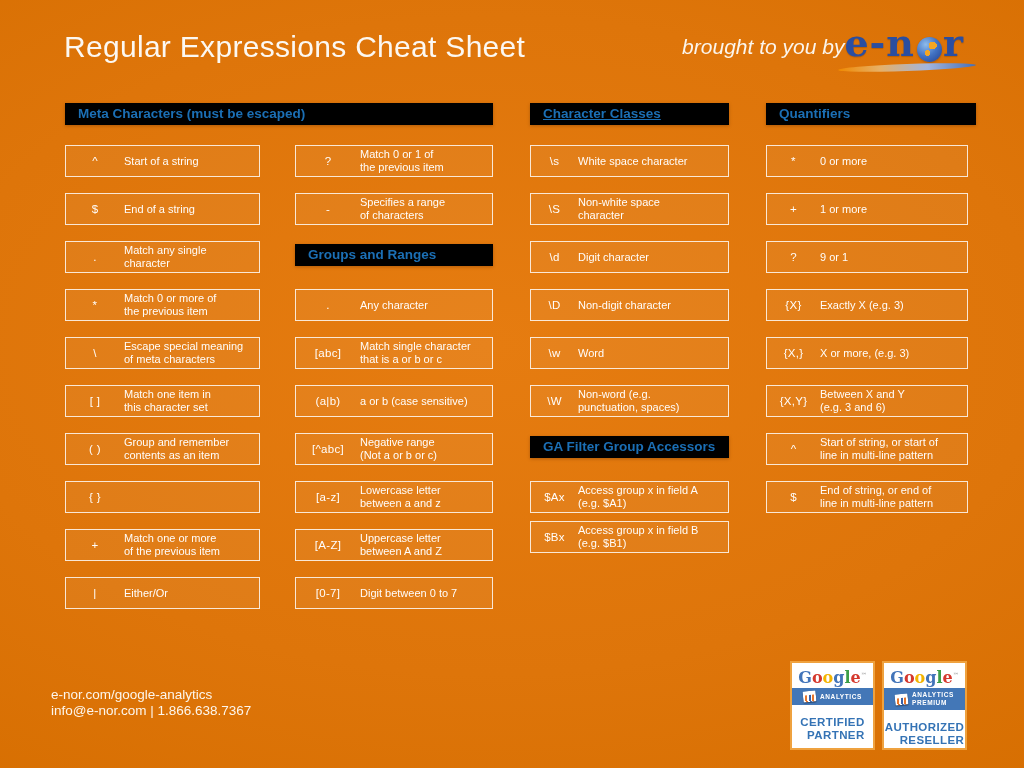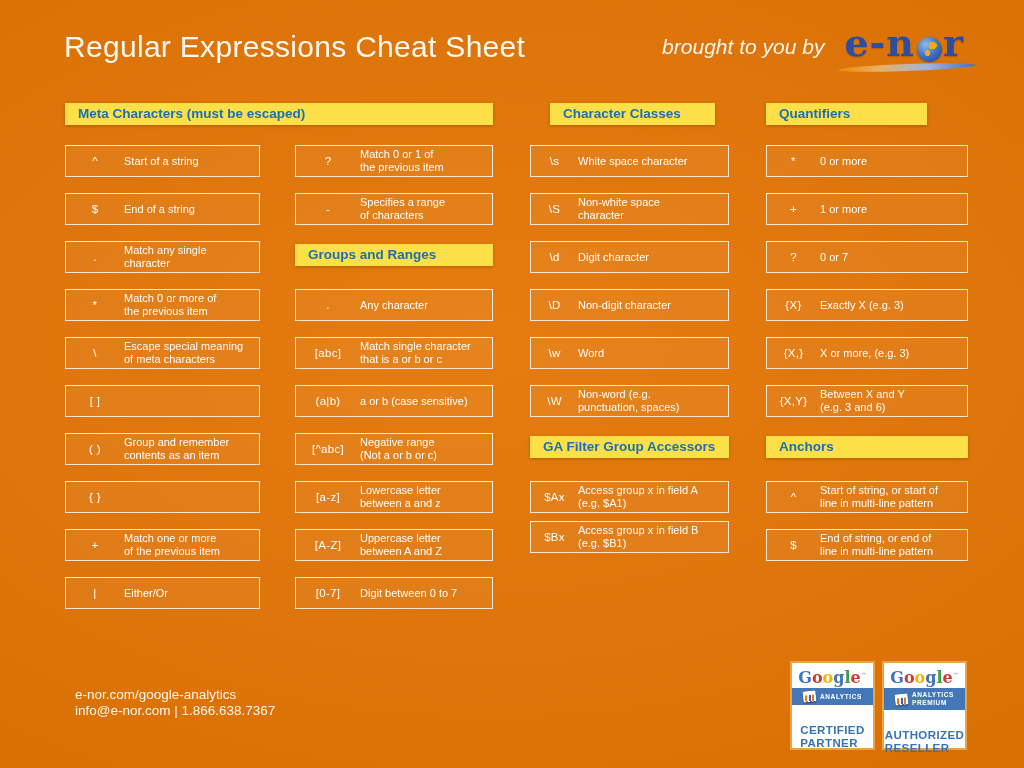--- a/index.html
+++ b/index.html
@@ -6,99 +6,99 @@
   body{
     width:1024px;height:768px;position:relative;overflow:hidden;
     font-family:"Liberation Sans",sans-serif;
     background:radial-gradient(ellipse 120% 95% at 48% 45%, #E67C10 0%, #DE750A 45%, #D66E00 78%, #CE6900 100%);
   }
   
   .page-title{
     position:absolute;left:64px;top:30px;
     font-size:30px;font-weight:400;letter-spacing:.3px;color:#FCF8F2;
   }
-  .brand-row{position:absolute;top:24px;right:60px;display:flex;align-items:center;gap:20px;}
+  .brand-row{position:absolute;top:24px;right:60px;display:flex;align-items:center;}
   .tagline{font-size:21px;font-style:italic;color:#FBF5EC;padding-top:8px;}
   .logo{position:relative;display:flex;align-items:flex-end;font-family:"DejaVu Serif",serif;
     font-weight:bold;font-size:38px;color:#2B4EA0;line-height:1;letter-spacing:1px;
     text-shadow:0 1px 1px rgba(120,60,0,.35);}
   .globe{
     width:25px;height:25px;border-radius:50%;display:inline-block;margin:6px 1px 0 2px;flex:none;
     background:
       radial-gradient(circle 4px at 63% 34%, #F5A623 98%, transparent),
       radial-gradient(circle 3px at 42% 64%, #F5A623 98%, transparent),
       radial-gradient(circle at 35% 30%, #8FBCEB 0%, #4273C4 48%, #223F8E 100%);
     box-shadow:0 1px 2px rgba(100,50,0,.4);
   }
   .swoosh{
     position:absolute;left:-6px;bottom:-9px;width:138px;height:7px;border-radius:50%;
     background:linear-gradient(90deg,#F08A00 0%,#E8B36A 30%,#9FB8E8 65%,#3E6FC0 100%);
     transform:rotate(-2deg);opacity:.95;
   }
   
   .bar{
-    background:#fde047;height:22px;line-height:22px;
+    background:#000000;height:22px;line-height:22px;
     font-size:13.5px;font-weight:bold;color:#1B6FB5;
     padding-left:13px;box-sizing:border-box;
     box-shadow:0 1px 3px rgba(90,40,0,.35);
   }
   .bar.abs{position:absolute;}
   
   .stack{position:absolute;display:flex;flex-direction:column;gap:16px;}
   .stack .bar{margin:3px 0 7px;flex:none;}
   .box{
     height:32px;box-sizing:border-box;flex:none;
     border:1px solid rgba(255,255,255,.82);
     background:rgba(255,255,255,.055);
     display:flex;align-items:center;color:#FFFDFB;
   }
   .sym{flex:none;text-align:center;font-size:11.5px;letter-spacing:.3px;}
   .desc{flex:1;font-size:11px;line-height:13px;white-space:pre-line;padding-right:3px;}
   .w1 .sym{width:58px;} .w2 .sym{width:64px;} .w3 .sym{width:47px;} .w4 .sym{width:53px;}
   
-  .footer{position:absolute;left:75px;top:687px;color:#FDF6EC;font-size:13.5px;line-height:16px;}
+  .footer{position:absolute;left:51px;top:687px;color:#FDF6EC;font-size:13.5px;line-height:16px;}
   
   .badges{position:absolute;left:790px;top:661px;display:flex;gap:7px;}
   .badge{
     width:85px;height:89px;box-sizing:border-box;background:#FFFFFF;
     border:2px solid #EFA23F;display:flex;flex-direction:column;align-items:center;
   }
   .g-brand{font-family:"DejaVu Serif",serif;font-weight:bold;font-size:16px;line-height:20px;margin-top:2px;}
   .g-brand sup{font-size:6px;color:#999;}
   .gc0,.gc3{color:#4274B9;} .gc1,.gc5{color:#D5382D;} .gc2{color:#F4B400;} .gc4{color:#3C9E47;}
   .band{width:100%;background:#4377B7;display:flex;align-items:center;justify-content:center;gap:4px;padding:3px 0;}
   .chart-ic{
     width:13px;height:11px;flex:none;background:#FFFFFF;border-radius:1px;transform:rotate(-6deg);
     background-image:linear-gradient(90deg,transparent 2px,#E8762B 2px,#E8762B 4px,transparent 4px,transparent 6px,#3B62A8 6px,#3B62A8 8px,transparent 8px,transparent 9px,#E8762B 9px,#E8762B 11px,transparent 11px);
     background-size:13px 7px;background-position:0 4px;background-repeat:no-repeat;
     box-shadow:0 1px 1px rgba(0,0,0,.35);
   }
   .band-text{display:flex;flex-direction:column;align-items:flex-start;}
   .band-text span{color:#FFFFFF;font-size:6.5px;font-weight:bold;letter-spacing:.6px;line-height:8px;}
-  .bottom-lines{margin-top:19px;text-align:left;color:#3473B5;font-size:11.5px;font-weight:bold;line-height:12.5px;letter-spacing:.4px;}
+  .bottom-lines{margin-top:11px;text-align:right;color:#3473B5;font-size:11.5px;font-weight:bold;line-height:12.5px;letter-spacing:.4px;}
   .bottom-lines div{white-space:nowrap;}
 </style>
 </head>
 <body>
 
 <div class="page-title">Regular Expressions Cheat Sheet</div>
 
 <div class="brand-row">
   <span class="tagline">brought to you by</span>
   <span class="logo">
     <span>e-n</span>
     <span class="globe"></span>
     <span>r</span>
     <span class="swoosh"></span>
   </span>
 </div>
 
 <div class="bar abs" style="left:65px;top:103px;width:428px;">Meta Characters (must be escaped)</div>
-<div class="bar abs" style="left:550px;top:103px;width:165px;">Character Classes</div>
-<div class="bar abs" style="left:766px;top:103px;width:161px;">Quantifiers</div>
+<div class="bar abs" style="left:530px;top:103px;width:199px;text-decoration:underline;">Character Classes</div>
+<div class="bar abs" style="left:766px;top:103px;width:210px;">Quantifiers</div>
 
 <div class="stack w1" style="left:65px;top:145px;width:195px;">
 
     <div class="box">
       <span class="sym">^</span>
       <span class="desc">Start of a string</span>
     </div>
 
     <div class="box">
       <span class="sym">$</span>
@@ -118,20 +118,22 @@
     </div>
 
     <div class="box">
       <span class="sym">\</span>
       <span class="desc">Escape special meaning
 of meta characters</span>
     </div>
 
     <div class="box">
       <span class="sym">[ ]</span>
+      <span class="desc">Match one item in
+this character set</span>
     </div>
 
     <div class="box">
       <span class="sym">( )</span>
       <span class="desc">Group and remember
 contents as an item</span>
     </div>
 
     <div class="box">
       <span class="sym">{ }</span>
@@ -268,40 +270,39 @@
         <span class="desc">0 or more</span>
       </div>
 
       <div class="box">
         <span class="sym">+</span>
         <span class="desc">1 or more</span>
       </div>
 
       <div class="box">
         <span class="sym">?</span>
-        <span class="desc">0 or 7</span>
+        <span class="desc">9 or 1</span>
       </div>
 
       <div class="box">
         <span class="sym">{X}</span>
         <span class="desc">Exactly X (e.g. 3)</span>
       </div>
 
       <div class="box">
         <span class="sym">{X,}</span>
         <span class="desc">X or more, (e.g. 3)</span>
       </div>
 
       <div class="box">
         <span class="sym">{X,Y}</span>
         <span class="desc">Between X and Y
 (e.g. 3 and 6)</span>
       </div>
     </div>
-  <div class="bar">Anchors</div>
   <div class="sub" style="display:flex;flex-direction:column;gap:16px;">
 
       <div class="box">
         <span class="sym">^</span>
         <span class="desc">Start of string, or start of
 line in multi-line pattern</span>
       </div>
 
       <div class="box">
         <span class="sym">$</span>

